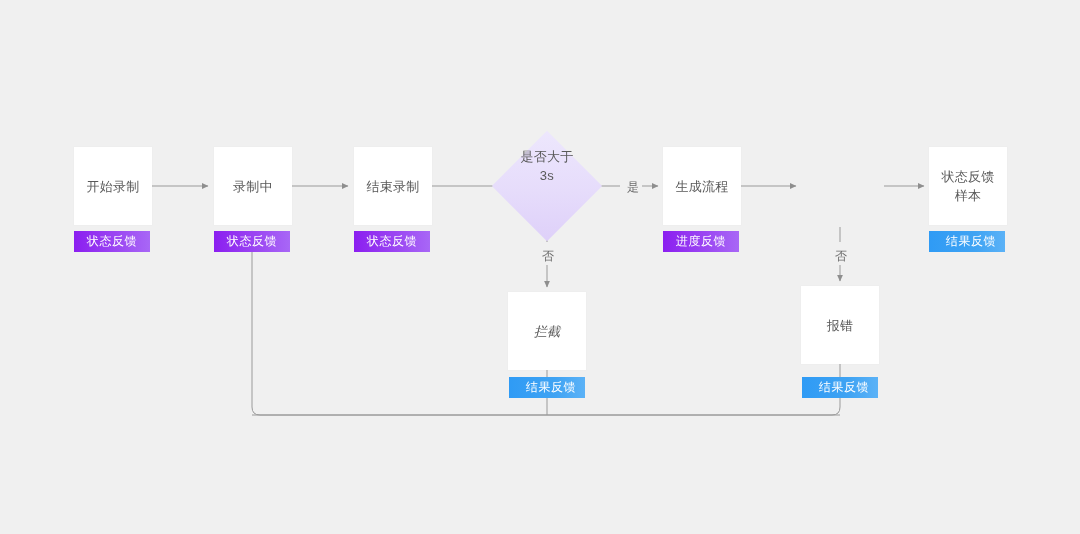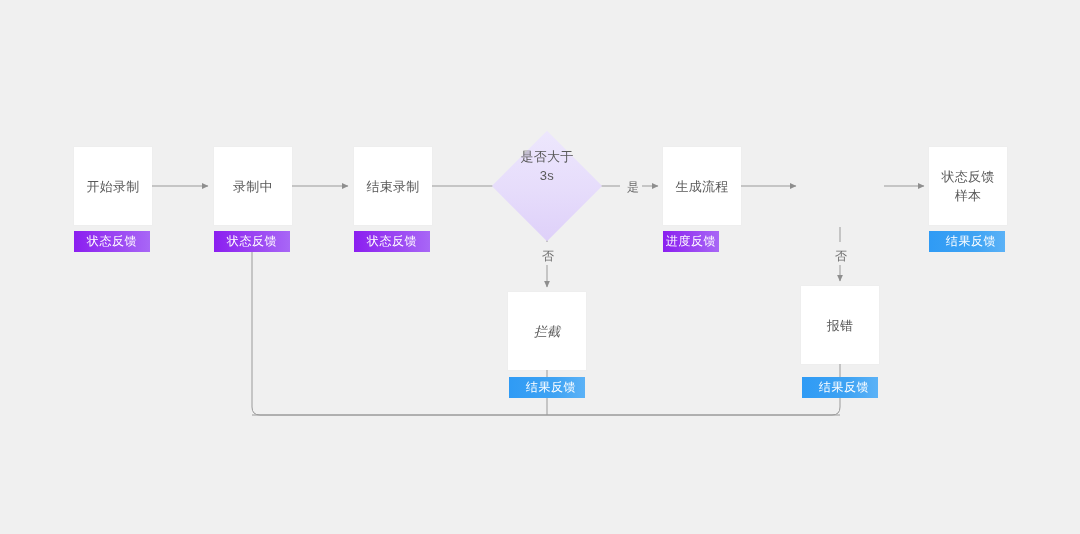--- a/index.html
+++ b/index.html
@@ -184,21 +184,21 @@
   </div>
 
   <div class="badge purple" style="left:214px; top:231px; width:76px;">
     <span>状态反馈</span>
   </div>
 
   <div class="badge purple" style="left:354px; top:231px; width:76px;">
     <span>状态反馈</span>
   </div>
 
-  <div class="badge purple" style="left:663px; top:231px; width:56px;">
+  <div class="badge purple" style="left:663px; top:231px; width:76px;">
     <span>进度反馈</span>
   </div>
 
   <div class="badge blue" style="left:929px; top:231px; width:76px;">
     <span>结果反馈</span>
   </div>
 
   <div class="badge blue" style="left:509px; top:377px; width:76px;">
     <span>结果反馈</span>
   </div>

